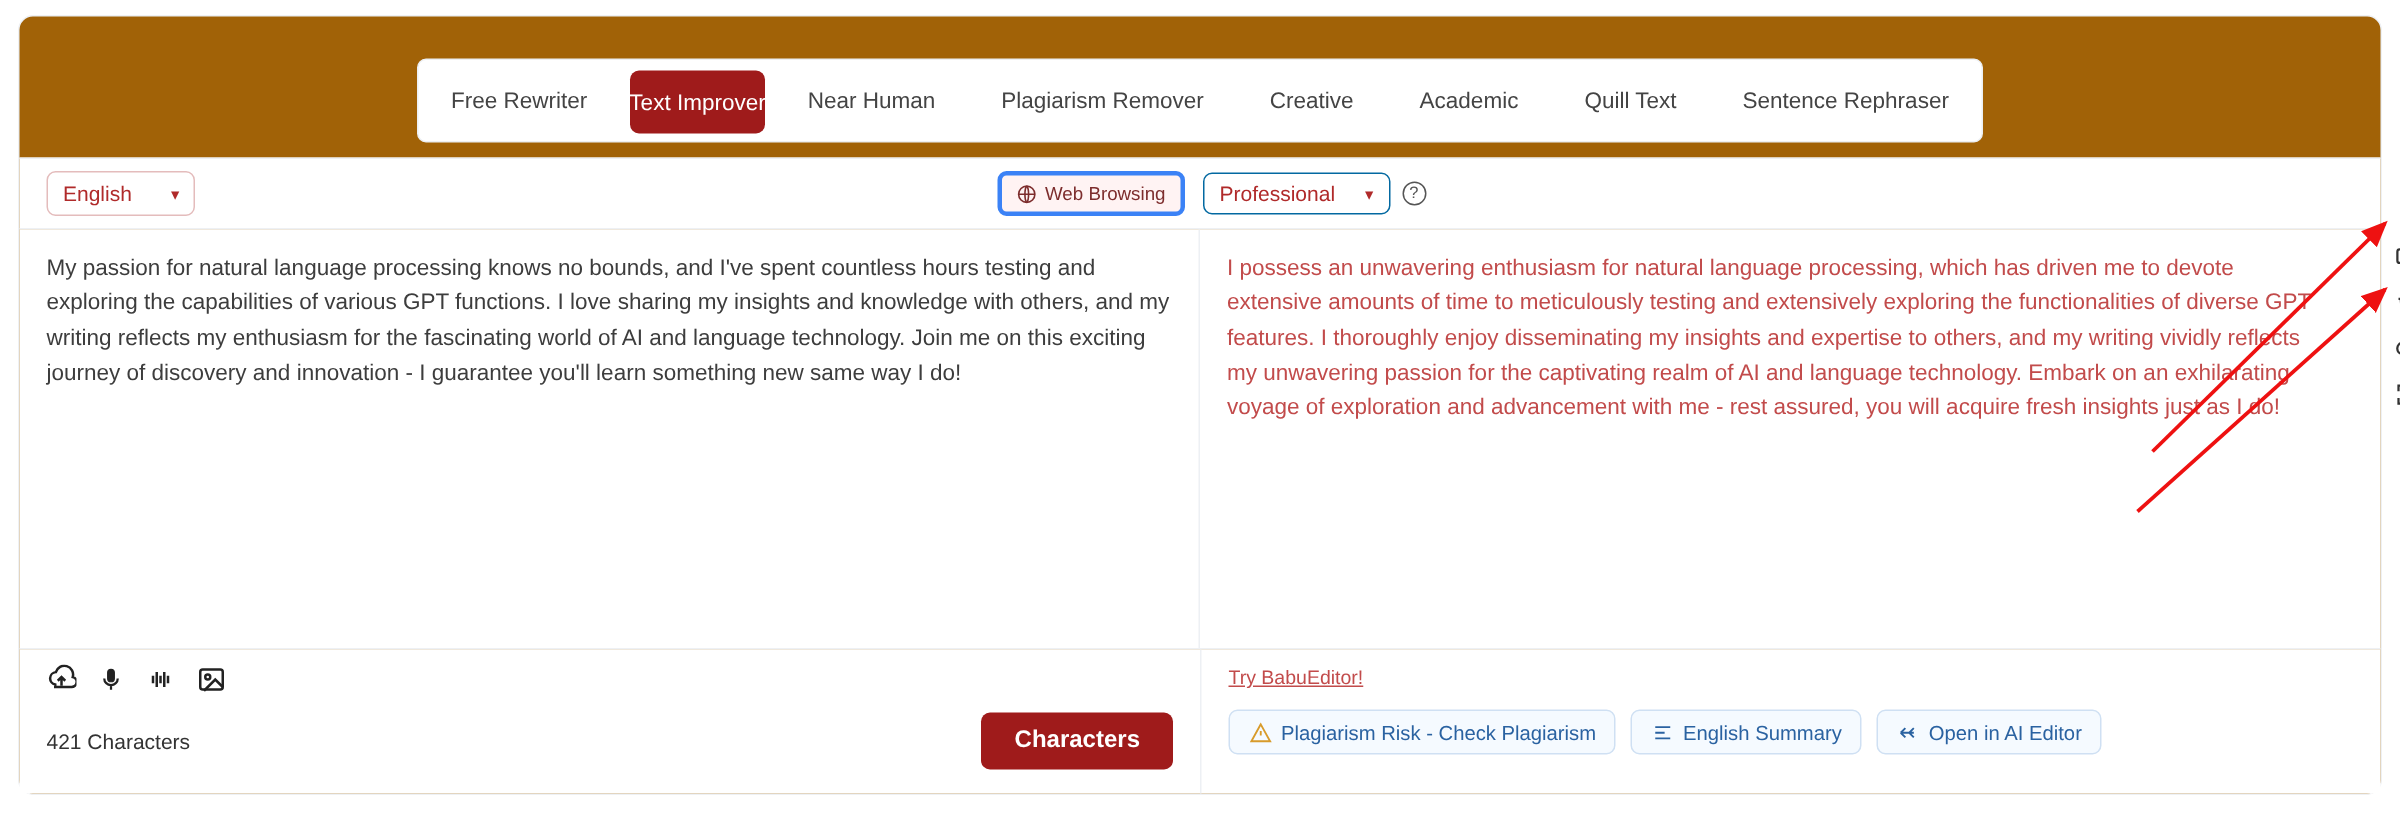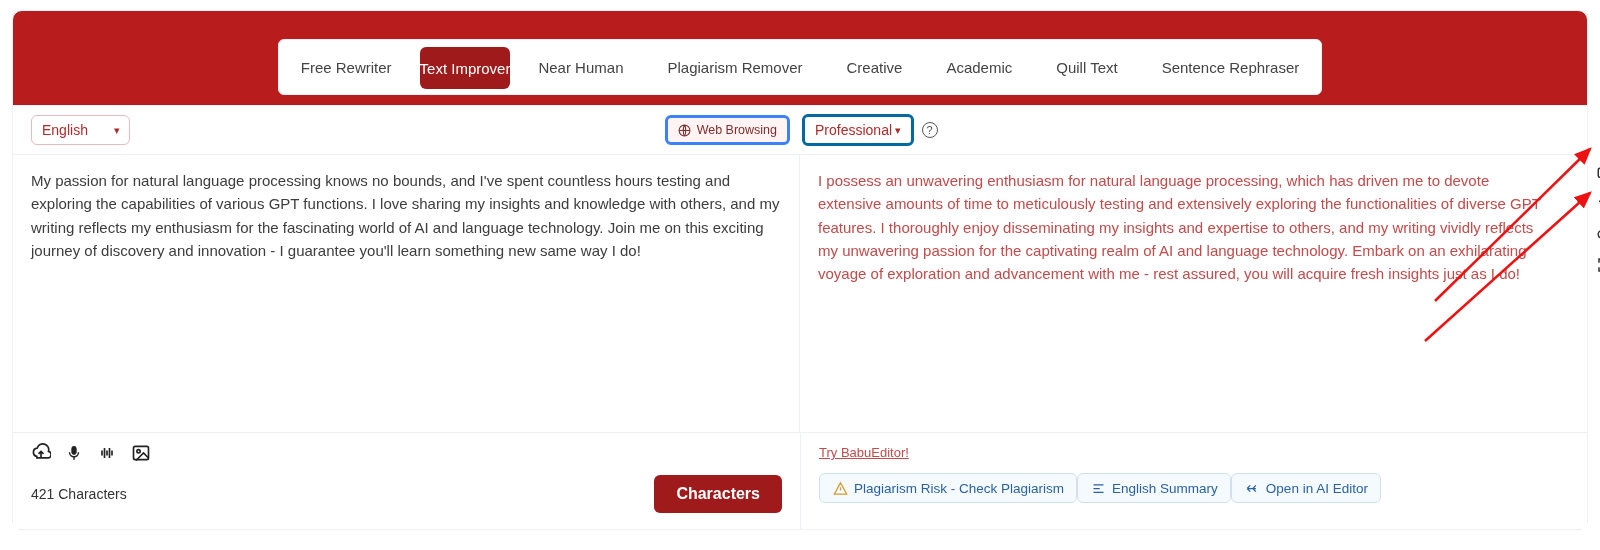--- a/index.html
+++ b/index.html
@@ -1,34 +1,34 @@
 <!DOCTYPE html>
 <html><head>
 <meta charset="utf-8">
 <style>
   * { box-sizing: border-box; margin: 0; padding: 0; }
   html, body { width: 1600px; height: 550px; font-family: Arial, Helvetica, sans-serif; background: #ffffff; }
   body { padding: 10px 12px; }
-  .card { background: #b91c1c; border: 1px solid #eef1f5; border-radius: 10px; width: 100%; height: 520px; display: flex; flex-direction: column; overflow: visible; position: relative; }
+  .card { background: #a16207; border: 1px solid #eef1f5; border-radius: 10px; width: 100%; height: 520px; display: flex; flex-direction: column; overflow: visible; position: relative; }
 
   
   .tabs-wrap { display: flex; justify-content: center; padding-top: 28px; }
   .tabs { display: flex; background: #ffffff; border: 1px solid #eceff3; border-radius: 6px; overflow: hidden; height: 56px; align-items: stretch; }
   .tab { display: flex; align-items: center; padding: 0 22px; font-size: 15px; color: #444; cursor: pointer; white-space: nowrap; }
   .tab.active { background: #9f1b1b; color: #fff; border-radius: 6px; margin: 7px 6px; padding: 0 0; height: 42px; display: flex; align-items: center; font-weight: 500; }
 
   
   .toolbar { display: flex; align-items: center; padding: 8px 18px 8px 18px; border-top: 1px solid #edf0f4; border-bottom: 1px solid #edf0f4; margin-top: 10px; background:#fff; }
   .left-tools { display: flex; align-items: center; gap: 10px; width: calc(50% - 10px); }
   .right-tools { display: flex; align-items: center; gap: 8px; width: calc(50% + 10px); padding-left: 12px; }
   .lang-select { display: inline-flex; align-items: center; gap: 26px; border: 1px solid #e4bcbc; color: #b02a2a; background:#fff; padding: 6px 10px; border-radius: 6px; font-size: 14px; cursor: pointer; }
   .lang-select .chev { font-size: 11px; }
   .spacer { flex: 1; }
   .web-browsing { display: inline-flex; align-items: center; gap: 6px; border: 3px solid #3b82f6; background: #fff3f3; color: #7d2d2d; padding: 5px 10px; border-radius: 6px; font-size: 12.5px; cursor: pointer; }
-  .tone-select { display: inline-flex; align-items: center; gap: 3px; border: 3px solid #0369a1; color: #b02a2a; background:#fff; padding: 5px 10px; border-radius: 6px; font-size: 14px; cursor: pointer; }
+  .tone-select { display: inline-flex; align-items: center; gap: 20px; border: 1px solid #0369a1; color: #b02a2a; background:#fff; padding: 5px 10px; border-radius: 6px; font-size: 14px; cursor: pointer; }
   .help-icon { width: 16px; height: 16px; border: 1.5px solid #555; border-radius: 50%; display: inline-flex; align-items: center; justify-content: center; font-size: 11px; color: #555; cursor: pointer; }
 
   
   .panes { flex: 1; display: flex; border-bottom: 1px solid #edf0f4; background:#fff; }
   .pane { width: 50%; position: relative; }
   .pane.left { border-right: 1px solid #edf0f4; }
   .pane-text { padding: 14px 18px; font-size: 15px; line-height: 1.55; white-space: normal; }
   .pane.left .pane-text { color: #3d3d3d; }
   .pane.right .pane-text { color: #c24b4b; padding-right: 40px; }
 
@@ -40,21 +40,21 @@
   .bottom { display: flex; background:#fff; }
   .bottom-left, .bottom-right { width: 50%; display: flex; flex-direction: column; }
   .bl-icons { display: flex; gap: 14px; align-items: center; padding: 10px 18px 4px; color: #333; }
   .bl-icons .icn { cursor: pointer; }
   .bl-lower { display: flex; align-items: center; justify-content: space-between; padding: 8px 18px 16px; }
   .char-count { font-size: 14px; color: #333; }
   .paraphrase-btn { background: #9f1b1b; color: #fff; border: none; border-radius: 6px; padding: 10px 22px; font-size: 16px; font-weight: 600; cursor: pointer; }
 
   .br-try { padding: 10px 18px 4px; }
   .try-link { font-size: 13px; color: #c24b4b; text-decoration: underline; cursor: pointer; }
-  .br-buttons { display: flex; padding: 8px 18px 16px; }
+  .br-buttons { display: flex; gap: 10px; padding: 8px 18px 16px; }
   .chip { display: inline-flex; align-items: center; gap: 6px; border: 1px solid #cfe0f3; background: #f5faff; color: #2a62a1; border-radius: 6px; padding: 6px 12px; font-size: 13.5px; cursor: pointer; }
   .chip .ci { display: inline-flex; width: 16px; height: 16px; align-items: center; justify-content: center; }
 
   
   .arrow-svg { position: absolute; pointer-events: none; }
 
   svg { display: block; }
 </style>
 </head>
 <body>

